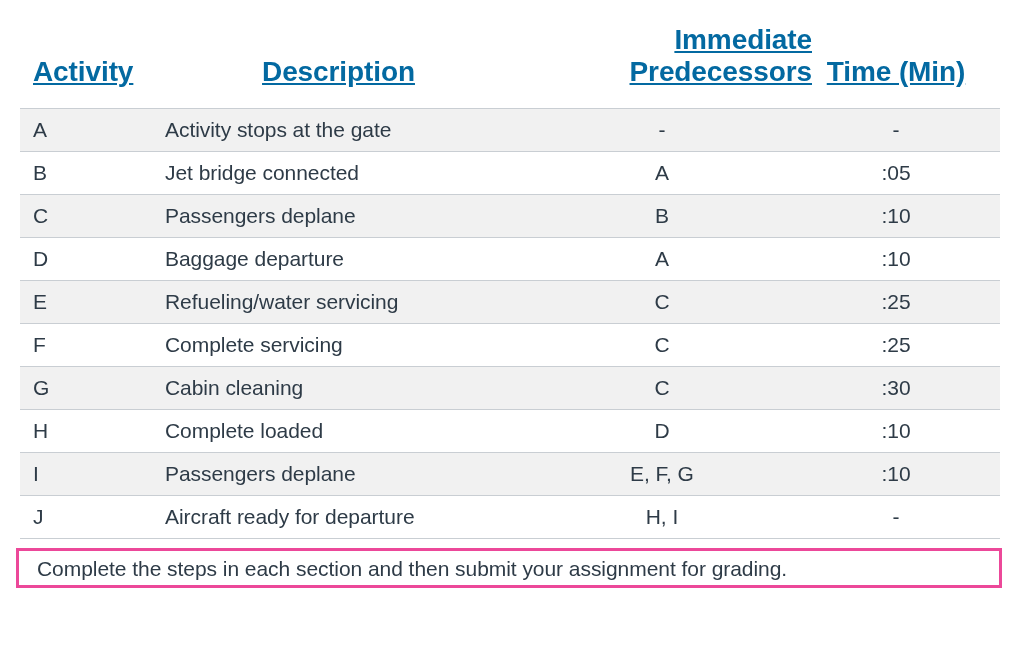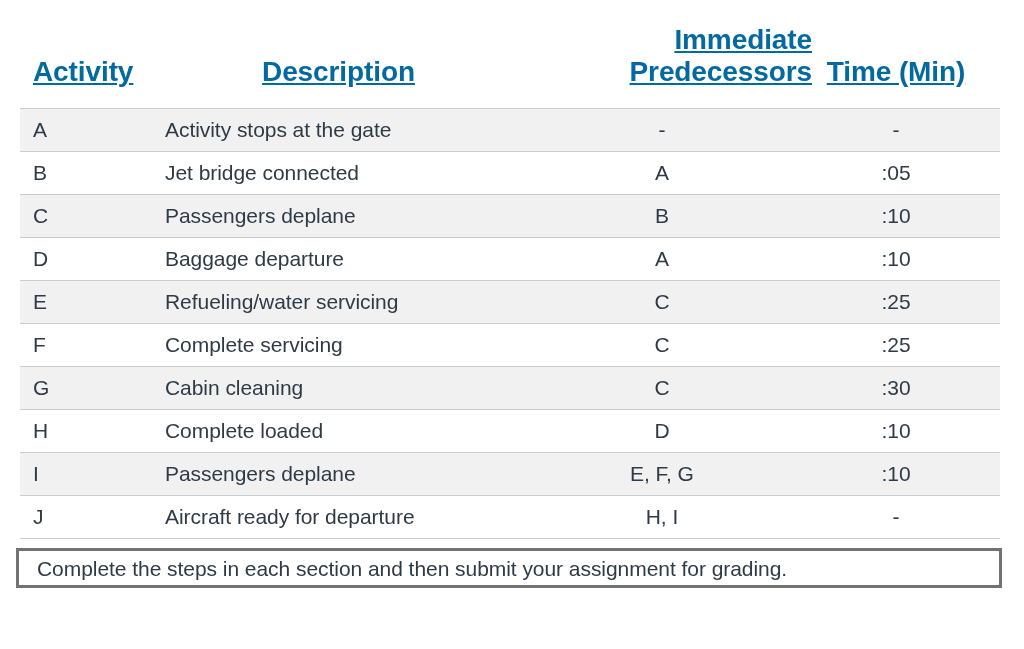--- a/index.html
+++ b/index.html
@@ -110,21 +110,21 @@
   }
 
   
   .callout {
     position: absolute;
     left: 16px;
     top: 548px;
     width: 986px;
     height: 40px;
     box-sizing: border-box;
-    border: 3px solid #737373;
+    border: 3px solid #ec4899;
     background: #ffffff;
     display: flex;
     align-items: center;
     padding-left: 18px;
   }
   .callout-text {
     font-size: 21px;
     color: #2e3b47;
     letter-spacing: -0.05px;
     line-height: 1;

